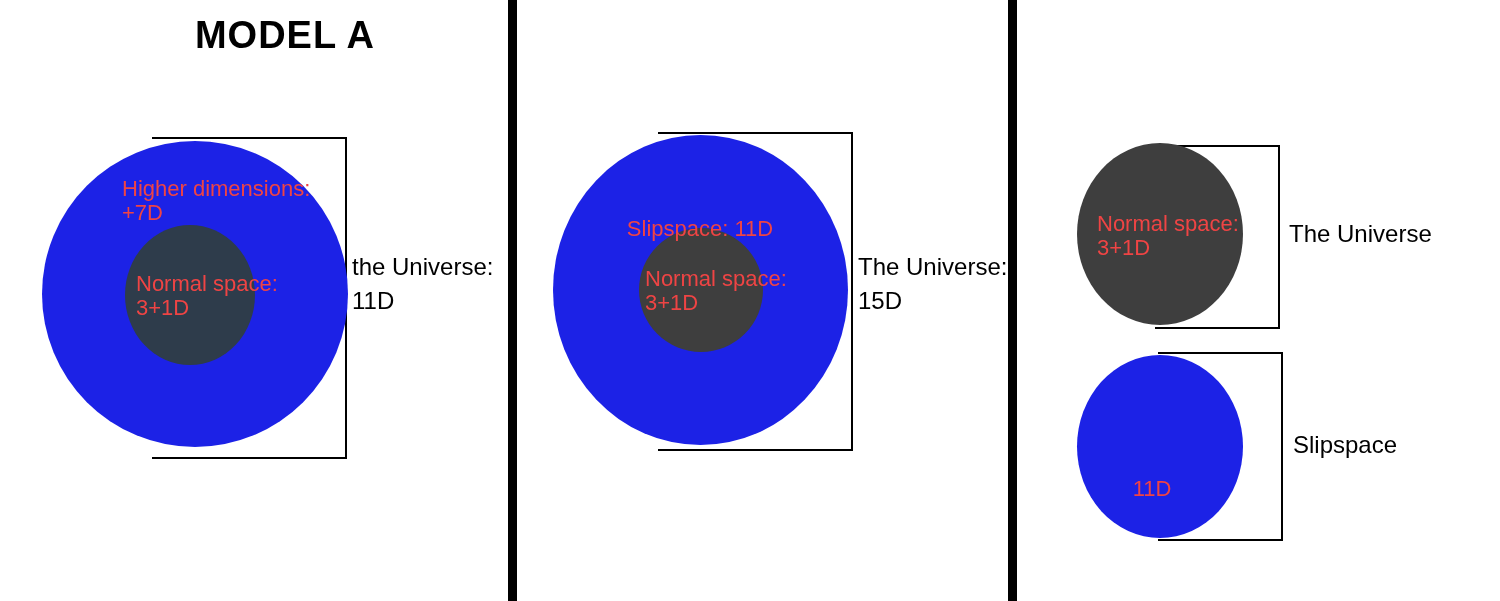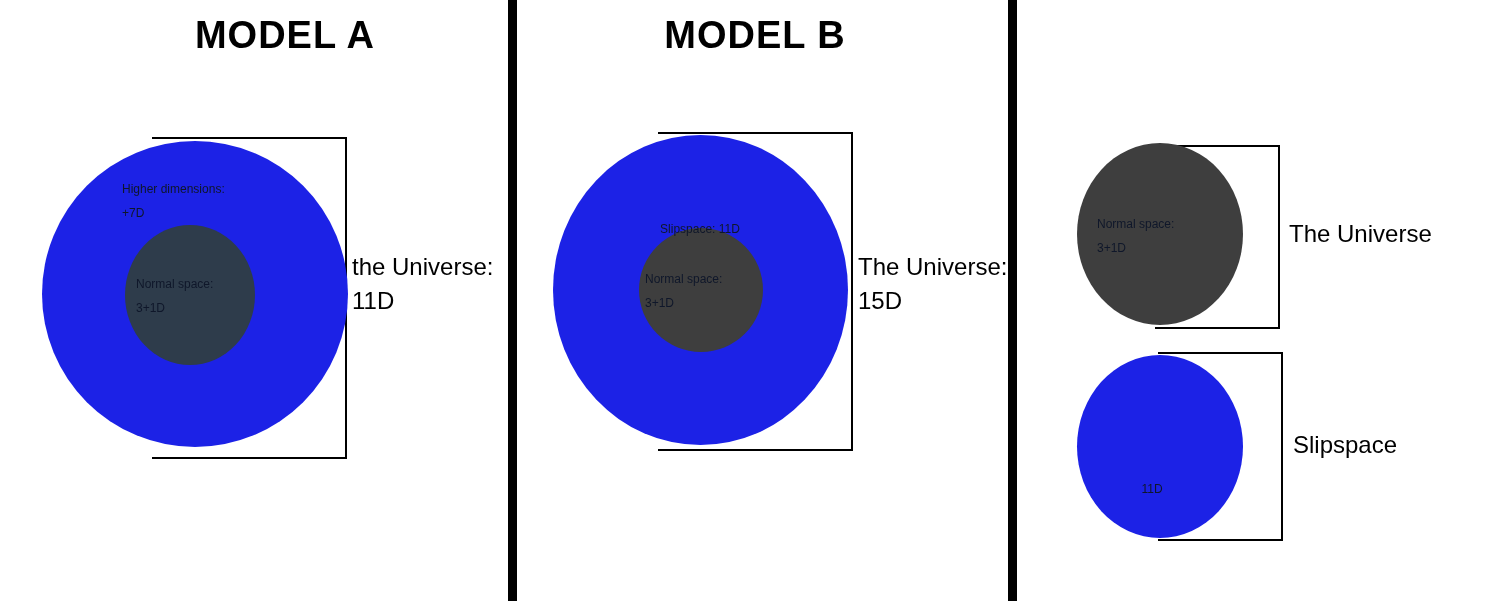--- a/index.html
+++ b/index.html
@@ -35,22 +35,22 @@
   }
   .circle {
     position: absolute;
     border-radius: 50%;
   }
   .outer-blue { background: var(--blue, #1c22e6); }
   .inner-slate { background: var(--dark-slate, #2e3c4b); }
   .inner-gray { background: var(--dark-gray, #3e3e3e); }
   .circle-label {
     position: absolute;
-    color: #0f172a;
-    font-size: 12px;
+    color: #ef4444;
+    font-size: 22px;
     line-height: 24px;
     white-space: nowrap;
   }
   .bracket {
     position: absolute;
     border-top: 2.5px solid #000;
     border-right: 2.5px solid #000;
     border-bottom: 2.5px solid #000;
   }
   .bracket-label {
@@ -84,21 +84,20 @@
     <div>3+1D</div>
   </div>
 
   <div class="bracket-label" style="left:352px; top:250px;">
     <div>the Universe:</div>
     <div>11D</div>
   </div>
 
   <div class="divider" style="left:508px;"></div>
 
-  <div class="panel-title" style="left:755px;">MODEL B</div>
 
   <div class="bracket" style="left:658px; top:132px; width:193px; height:315px;"></div>
 
   <div class="circle outer-blue" style="left:553px; top:135px; width:295px; height:310px;"></div>
   <div class="circle inner-gray" style="left:639px; top:228px; width:124px; height:124px;"></div>
 
   <div class="circle-label centered" style="left:700px; top:177px;">
     <div>Slipspace: 11D</div>
   </div>
 

